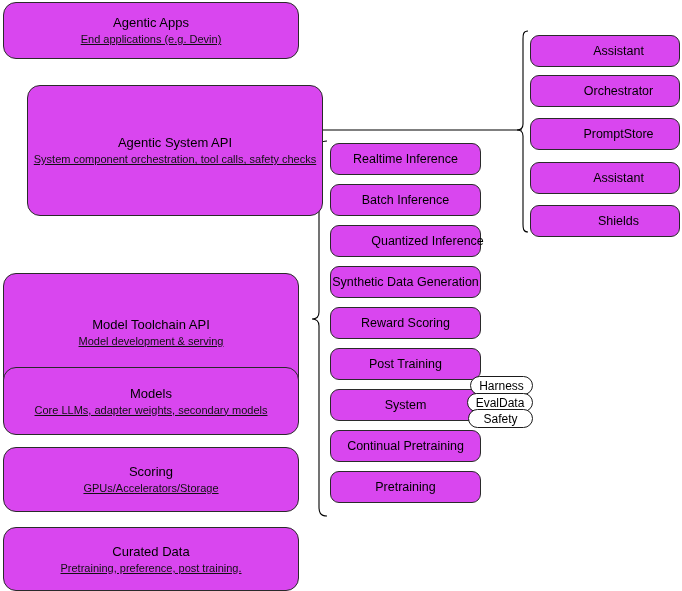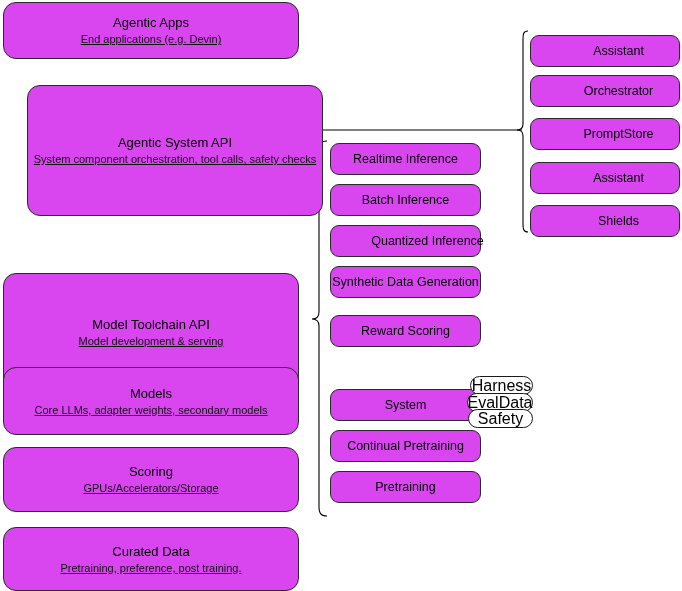--- a/index.html
+++ b/index.html
@@ -76,21 +76,21 @@
   .pill {
     position: absolute;
     box-sizing: border-box;
     background: #ffffff;
     border: 1px solid #1a1a1a;
     border-radius: 11px;
     height: 19px;
     display: flex;
     align-items: center;
     justify-content: center;
-    font-size: 16px;
+    font-size: 12px;
     line-height: 12px;
     white-space: nowrap;
     z-index: 6;
   }
   svg.connectors {
     position: absolute;
     left: 0;
     top: 0;
     width: 682px;
     height: 591px;
@@ -169,22 +169,25 @@
   </div>
   <div class="box cap-box mid-box" style="top:184px;">
     <div class="title">Batch Inference</div>
   </div>
   <div class="box cap-box mid-box" style="top:225px;padding-left:44px;">
     <div class="title">Quantized Inference</div>
   </div>
   <div class="box cap-box mid-box" style="top:266px;">
     <div class="title">Synthetic Data Generation</div>
   </div>
-  <div class="box cap-box mid-box" style="top:315px;">
+  <div class="box cap-box mid-box" style="top:307px;">
     <div class="title">Reward Scoring</div>
+  </div>
+  <div class="box cap-box mid-box" style="top:348px;">
+    <div class="title">Post Training</div>
   </div>
   <div class="box cap-box mid-box" style="top:389px;">
     <div class="title">System</div>
   </div>
   <div class="box cap-box mid-box" style="top:430px;">
     <div class="title">Continual Pretraining</div>
   </div>
   <div class="box cap-box mid-box" style="top:471px;">
     <div class="title">Pretraining</div>
   </div>

